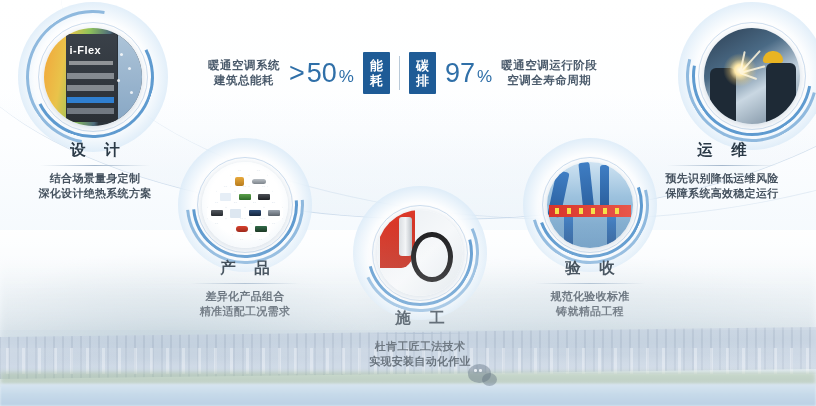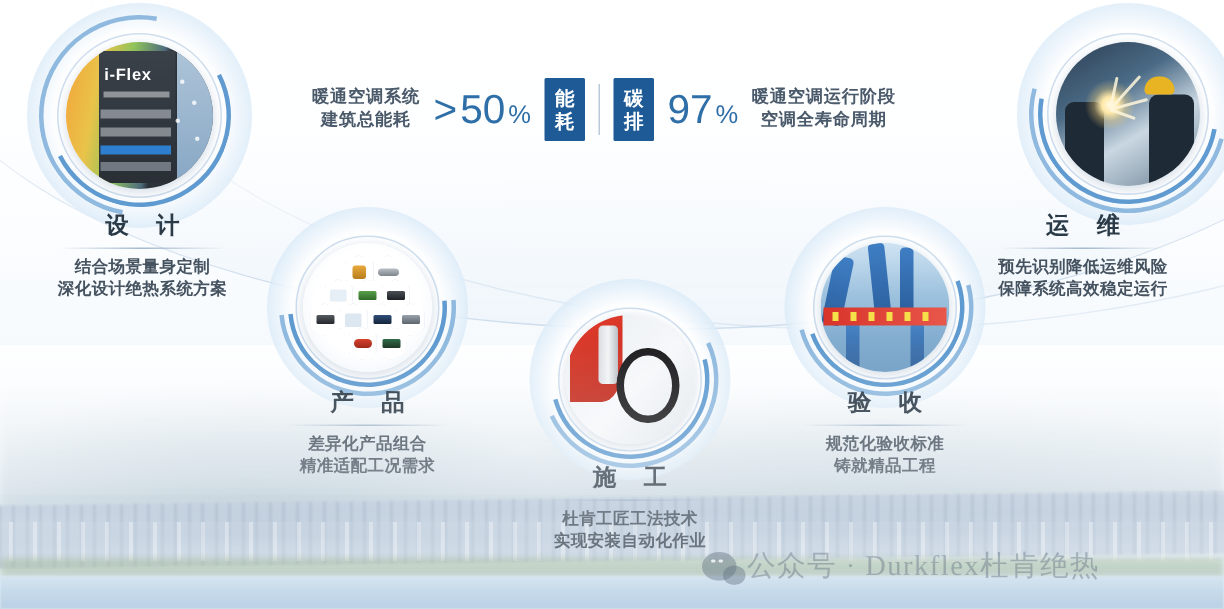--- a/index.html
+++ b/index.html
@@ -411,16 +411,15 @@
     <div class="label-desc">保障系统高效稳定运行</div>
   </div>
 
   <div class="bg-veil2"></div>
 
   <div class="watermark">
     <span class="wechat">
         <i style="left:6px;"></i>
         <i style="left:11px;"></i>
       </span>
-    <span>公众号 · Durkflex杜肯绝热</span>
   </div>
 
 </div>
 
 </body></html>

